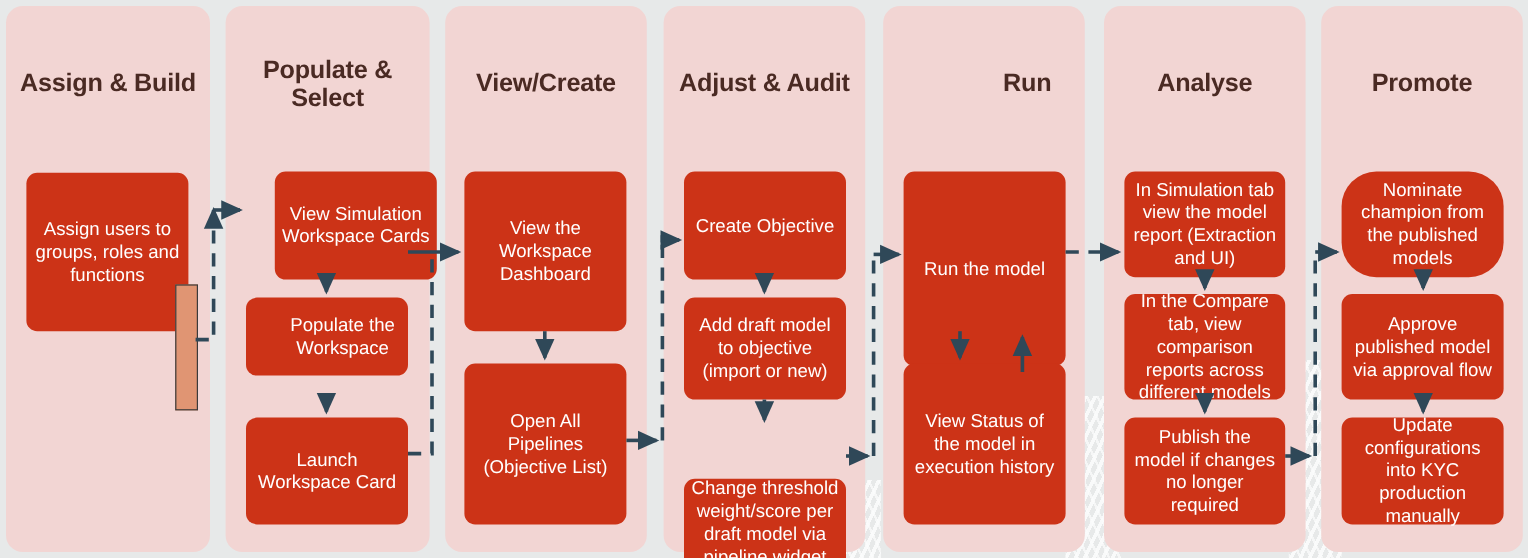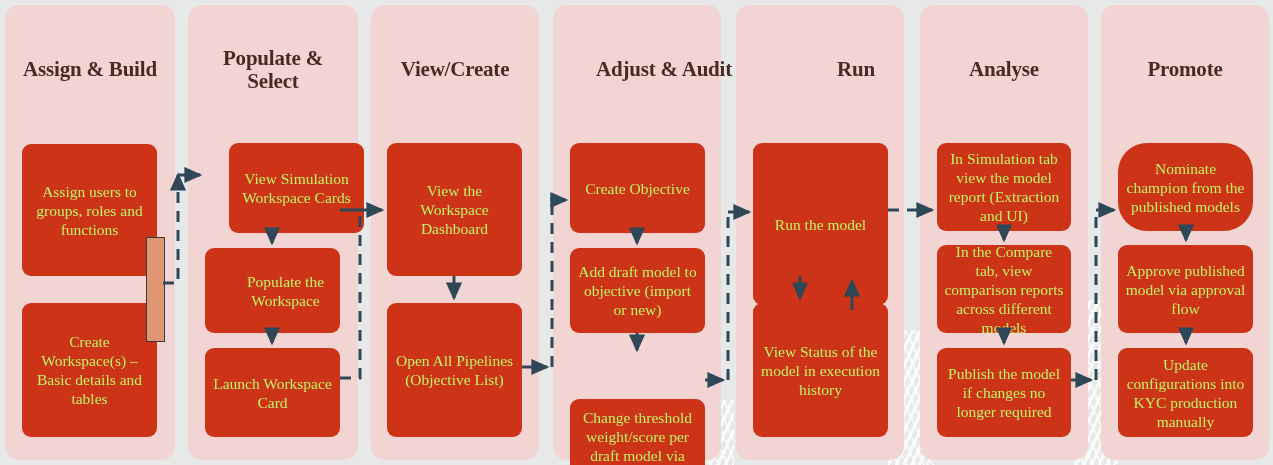--- a/index.html
+++ b/index.html
@@ -5,21 +5,21 @@
   html, body {
     margin: 0;
     padding: 0;
     background: #e8eaea;
   }
   #canvas {
     position: relative;
     width: 1273px;
     height: 465px;
     background: #e7e9e9;
-    font-family: Liberation Serif, serif;
+    font-family: Liberation Sans, sans-serif;
     overflow: hidden;
   }
   
   .texture {
     position: absolute;
     pointer-events: none;
     background-image:
       repeating-linear-gradient(115deg, rgba(255,255,255,0.85) 0px, rgba(255,255,255,0.85) 3px, rgba(255,255,255,0) 3px, rgba(255,255,255,0) 7px),
       repeating-linear-gradient(65deg, rgba(255,255,255,0.7) 0px, rgba(255,255,255,0.7) 2px, rgba(255,255,255,0) 2px, rgba(255,255,255,0) 8px);
     opacity: 0.9;
@@ -37,21 +37,21 @@
     color: #4a2a23;
     font-weight: bold;
     font-size: 21px;
     line-height: 23px;
     letter-spacing: -0.2px;
   }
   .node {
     position: absolute;
     background: #cc3317;
     border-radius: 9px;
-    color: #bef264;
+    color: #ffffff;
     display: flex;
     align-items: center;
     justify-content: center;
     text-align: center;
     font-size: 15.5px;
     line-height: 19px;
     padding: 2px 6px;
     box-sizing: border-box;
   }
   .node span { display: block; width: 100%; }
@@ -75,48 +75,45 @@
 
   <div class="texture" style="left:888px; top:330px; width:46px; height:135px;"></div>
   <div class="texture" style="left:1074px; top:300px; width:44px; height:165px;"></div>
   <div class="texture" style="left:700px; top:400px; width:34px; height:65px;"></div>
 
   <div class="panel" style="left:5px; top:5px; width:170px; height:455px;"></div>
   <div class="panel-title" style="left:5px; top:58px; width:170px;">Assign &amp; Build</div>
   <div class="node" style="left:22px; top:144px; width:135px; height:132px;">
     <span>Assign users to groups, roles and functions</span>
   </div>
-  <div class="node" style="left:22px; top:303px; width:135px; height:134px;">
-    <span>Create Workspace(s) – Basic details and tables</span>
-  </div>
   <div class="tanbar" style="left:146px; top:237px; width:17px; height:103px;"></div>
 
   <div class="panel" style="left:188px; top:5px; width:170px; height:455px;"></div>
   <div class="panel-title" style="left:196px; top:47px; width:154px;text-align:center;">Populate &amp; Select</div>
   <div class="node" style="left:205px; top:143px; width:135px; height:90px;margin-left:24px;">
     <span>View Simulation Workspace Cards</span>
   </div>
-  <div class="node" style="left:205px; top:248px; width:135px; height:85px;padding-left:32px;">
+  <div class="node" style="left:205px; top:248px; width:135px; height:65px;padding-left:32px;">
     <span>Populate the Workspace</span>
   </div>
   <div class="node" style="left:205px; top:348px; width:135px; height:89px;">
     <span>Launch Workspace Card</span>
   </div>
 
   <div class="panel" style="left:371px; top:5px; width:168px; height:455px;"></div>
   <div class="panel-title" style="left:371px; top:58px; width:168px;">View/Create</div>
   <div class="node" style="left:387px; top:143px; width:135px; height:133px;">
     <span>View the Workspace Dashboard</span>
   </div>
   <div class="node" style="left:387px; top:303px; width:135px; height:134px;">
     <span>Open All Pipelines (Objective List)</span>
   </div>
 
   <div class="panel" style="left:553px; top:5px; width:168px; height:455px;"></div>
-  <div class="panel-title" style="left:553px; top:58px; width:168px;margin-left:27px;">Adjust &amp; Audit</div>
+  <div class="panel-title" style="left:553px; top:58px; width:168px;">Adjust &amp; Audit</div>
   <div class="node" style="left:570px; top:248px; width:135px; height:85px;">
     <span>Add draft model to objective (import or new)</span>
   </div>
   <div class="node" style="left:570px; top:143px; width:135px; height:90px;">
     <span>Create Objective</span>
   </div>
   <div class="node" style="left:570px; top:355px; width:135px; height:93px;margin-top:44px;">
     <span>Change threshold weight/score per draft model via pipeline widget UIs</span>
   </div>
 

